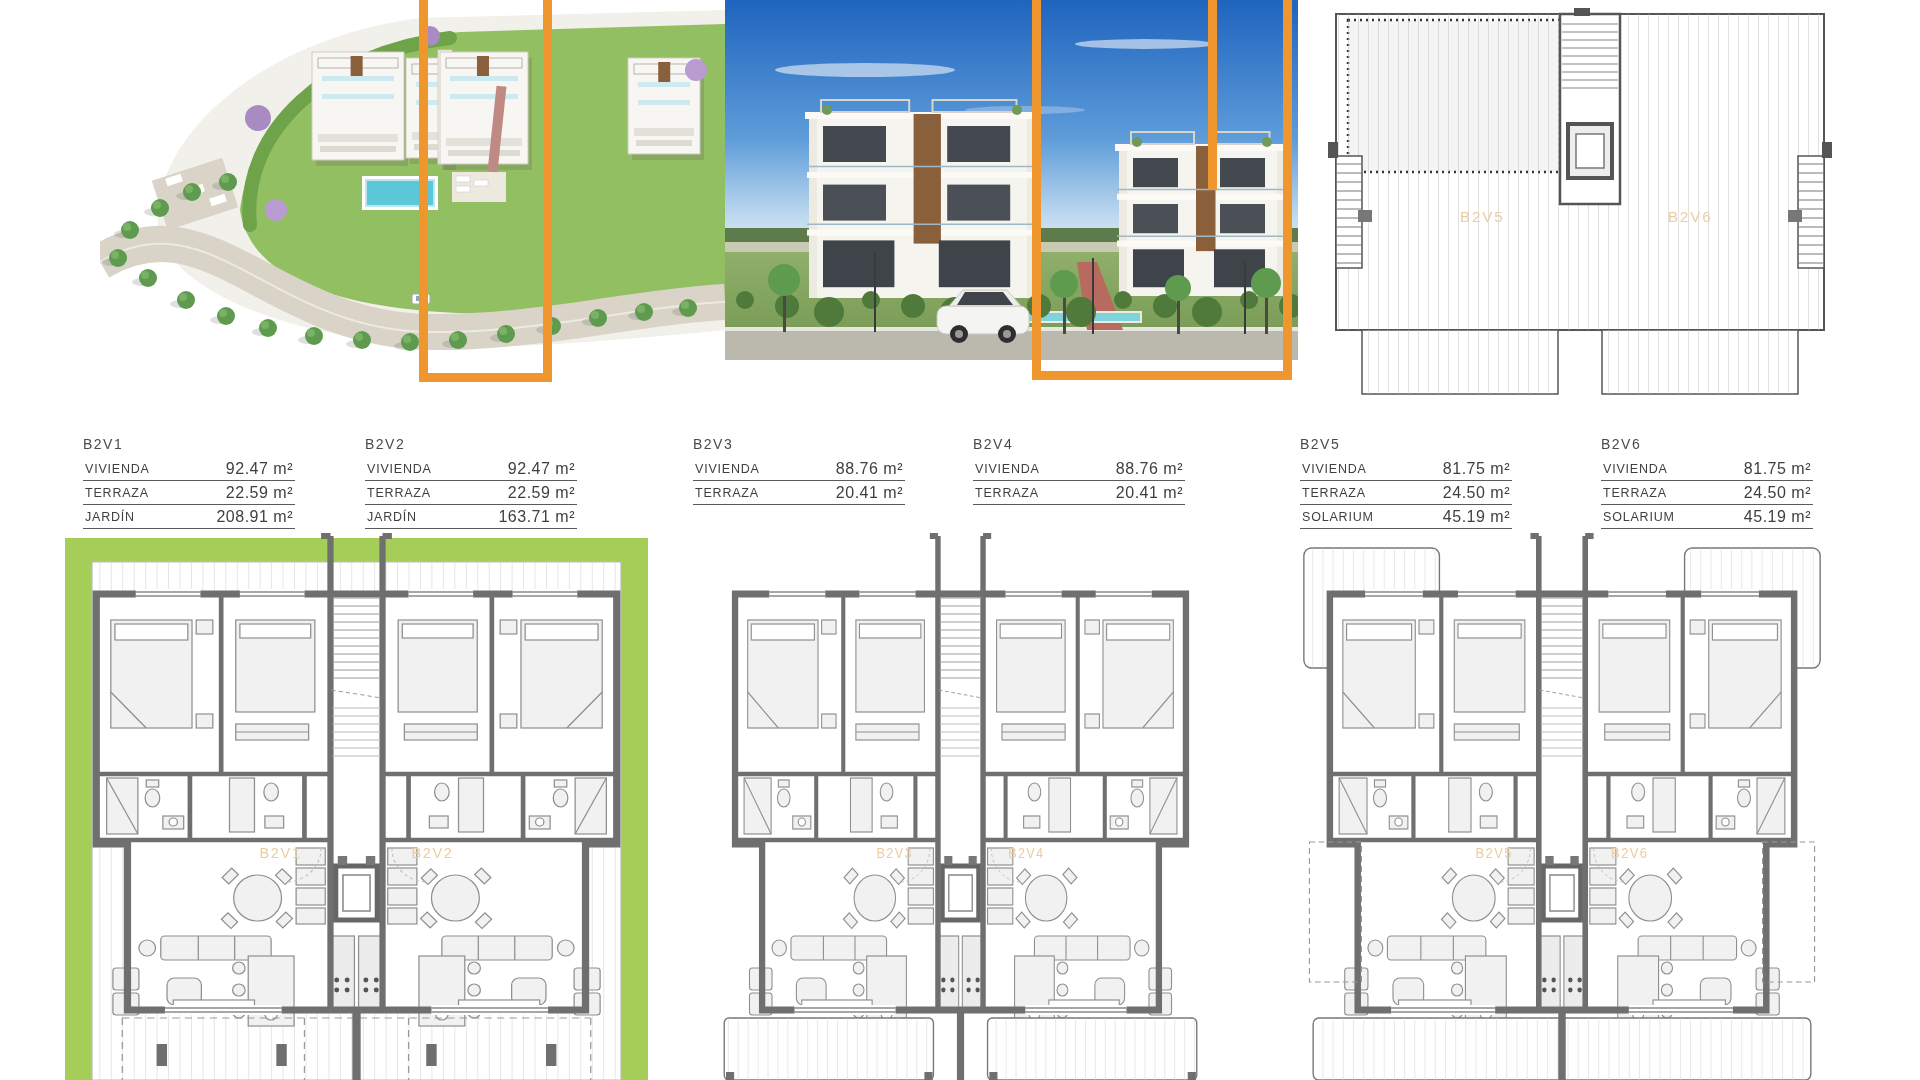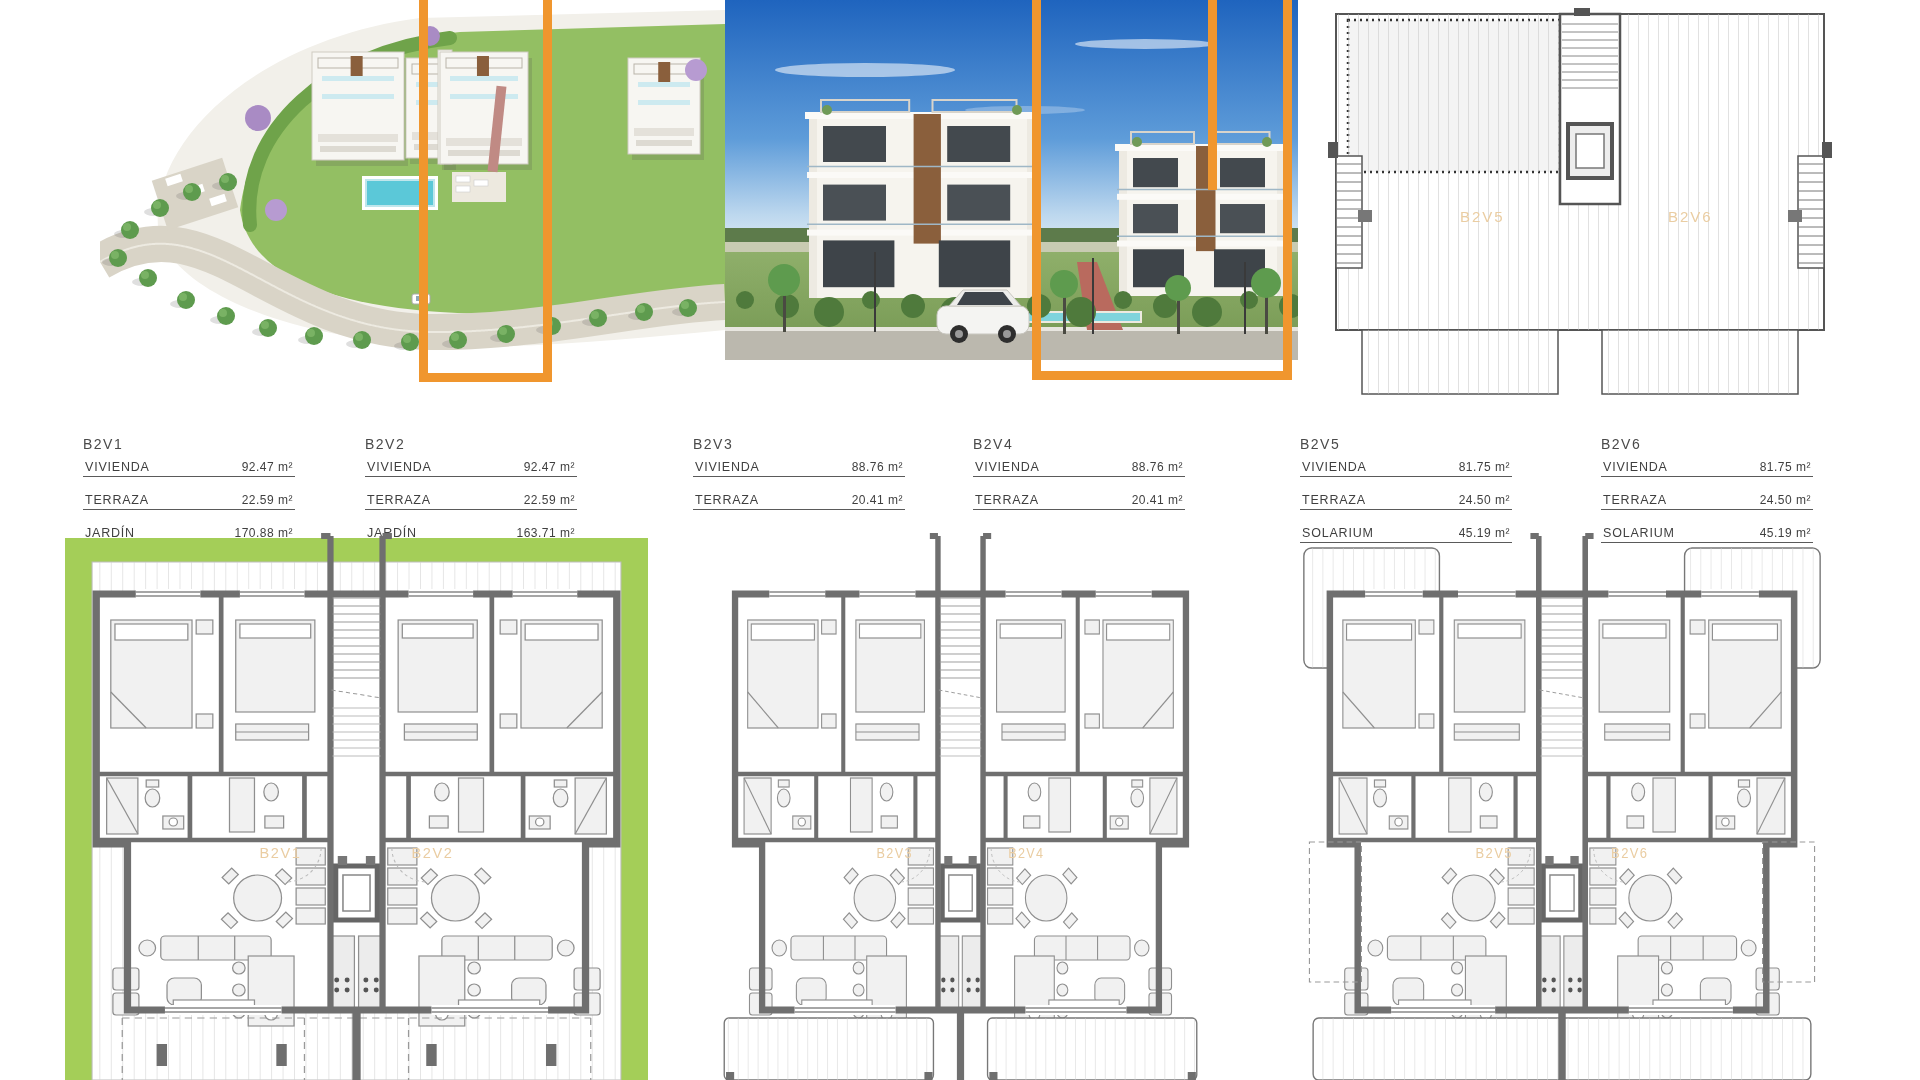--- a/index.html
+++ b/index.html
@@ -11,23 +11,23 @@
   
   .slot{position:absolute;}
   svg{display:block;}
   
   .hl{position:absolute;border:9px solid #F0962E;box-sizing:border-box;background:transparent;}
   .hl-bar{position:absolute;background:#F0962E;}
   
   .utable{position:absolute;width:212px;color:#3f3f3f;}
   .utable .uhead{font-size:14px;letter-spacing:1.5px;margin-bottom:7px;color:#4a4a4a;}
   .utable .urow{display:flex;justify-content:space-between;align-items:center;
-                border-bottom:1.4px solid #5a5a5a;padding:1px 2px 2px 2px;margin-bottom:15px;
+                border-bottom:1.4px solid #5a5a5a;padding:1px 2px 2px 2px;margin-bottom:2px;
                 font-size:12.5px;letter-spacing:0.8px;}
-  .utable .uval{font-size:12px;letter-spacing:0.5px;}
+  .utable .uval{font-size:16px;letter-spacing:0.5px;}
 </style>
 </head>
 <body>
 
 <div id="canvas">
 
   <div id="page-title">BLOQUE 2</div>
 
   <svg id="aerial" class="slot" style="left:100px;top:0" width="625" height="392" viewBox="0 0 625 392">
 <defs>
@@ -371,21 +371,21 @@
         <div class="urow">
           <span>VIVIENDA</span>
           <span class="uval">92.47 m²</span>
         </div>
         <div class="urow">
           <span>TERRAZA</span>
           <span class="uval">22.59 m²</span>
         </div>
         <div class="urow">
           <span>JARDÍN</span>
-          <span class="uval">170.88 m²</span>
+          <span class="uval">208.91 m²</span>
         </div>
       </div>
       <div class="utable" style="left: 365px; top: 436px;">
         <div class="uhead">B2V2</div>
         <div class="urow">
           <span>VIVIENDA</span>
           <span class="uval">92.47 m²</span>
         </div>
         <div class="urow">
           <span>TERRAZA</span>

